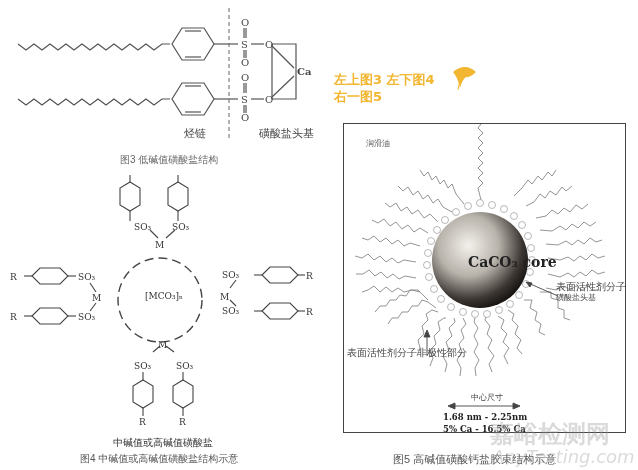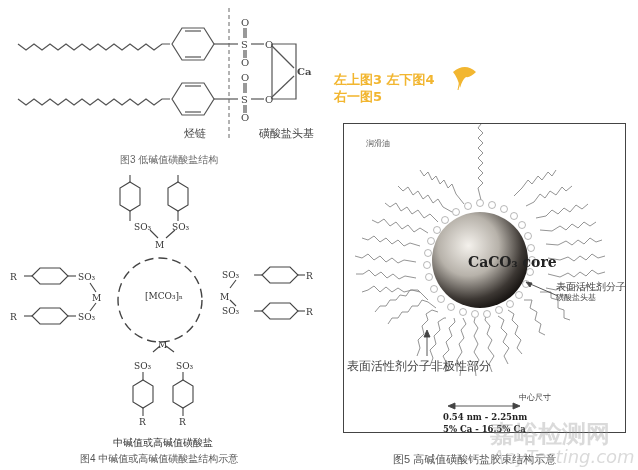--- a/index.html
+++ b/index.html
@@ -223,21 +223,21 @@
     <polygon points="427,330 424,337 430,337"></polygon>
     <line x1="452" y1="406" x2="516" y2="406"></line>
     <polygon points="448,406 455,403 455,409"></polygon>
     <polygon points="520,406 513,403 513,409"></polygon>
   </g>
 </svg>
 <div class="lbl" style="left:366px;top:138px;font-size:8px;color:#555;">润滑油</div>
 <div class="lbl" style="left:468px;top:254px;font-size:14px;font-weight:bold;color:#222;">CaCO₃ core</div>
 <div class="lbl" style="left:556px;top:280px;font-size:10px;color:#444;">表面活性剂分子</div>
 <div class="lbl" style="left:556px;top:292px;font-size:8px;color:#444;">磺酸盐头基</div>
-<div class="lbl" style="left:347px;top:358px;font-size:12px;color:#444;">表面活性剂分子非极性部分</div>
-<div class="lbl" style="left:471px;top:392px;font-size:8px;color:#444;margin-left:48px;">中心尺寸</div>
-<div class="lbl" style="left:443px;top:412px;font-size:8.5px;font-weight:bold;color:#222;">0.54 nm - 2.25nm</div>
+<div class="lbl" style="left:347px;top:346px;font-size:10px;color:#444;">表面活性剂分子非极性部分</div>
+<div class="lbl" style="left:471px;top:392px;font-size:8px;color:#444;">中心尺寸</div>
+<div class="lbl" style="left:443px;top:412px;font-size:8.5px;font-weight:bold;color:#222;">1.68 nm - 2.25nm</div>
 <div class="lbl" style="left:443px;top:424px;font-size:8.5px;font-weight:bold;color:#222;">5% Ca - 16.5% Ca</div>
 <div class="cap" style="left:393px;top:452px;font-size:11px;color:#555;text-align:right;">图5 高碱值磺酸钙盐胶束结构示意</div>
 </div>
 
 <div class="wm" style="left:490px;top:418px;font-size:24px;">嘉峪检测网</div>
 <div class="wm" style="left:492px;top:446px;font-size:18px;font-style:italic;font-weight:normal;">AnyTesting.com</div>
 
 </body></html>

